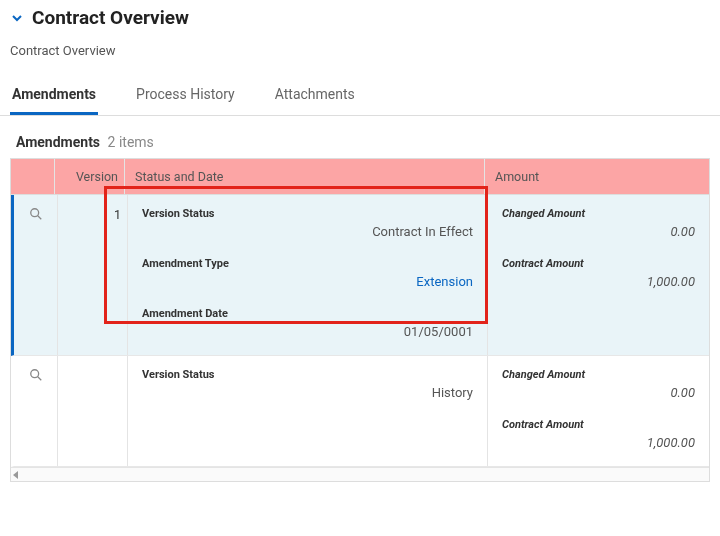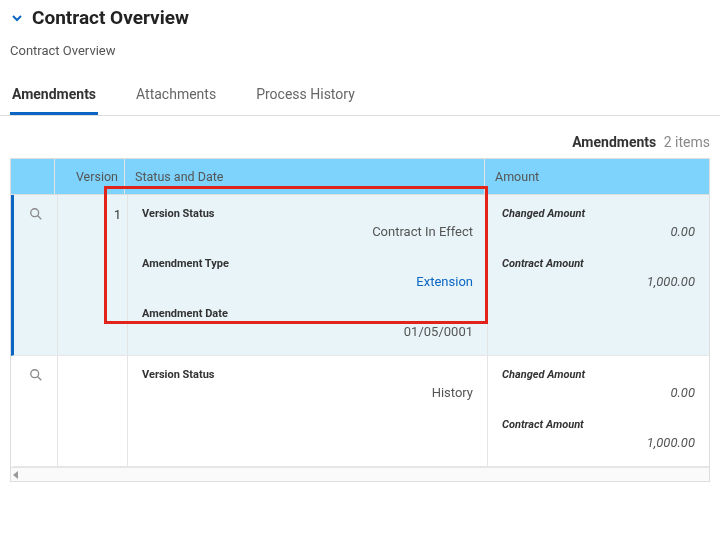--- a/index.html
+++ b/index.html
@@ -46,34 +46,33 @@
     border-bottom: 3px solid transparent;
   }
   .tab.active {
     color: #333;
     font-weight: 700;
     border-bottom: 3px solid #0a66c2;
   }
   .list-header {
     padding: 18px 10px 8px 16px;
     font-size: 14px;
-    text-align: right;
   }
   .list-header .lbl { font-weight:700; color:#333; }
   .list-header .count { color:#888; font-weight:400; margin-left:4px; }
   .table {
     border: 1px solid #ddd;
     margin: 0 10px;
   }
   .row {
     display: flex;
     width: 100%;
   }
   .head-row {
-    background: #7dd3fc;
+    background: #fca5a5;
     border-bottom: 1px solid #ddd;
   }
   .col-icon { width: 44px; border-right:1px solid #e4e4e4; }
   .col-version { width: 70px; border-right:1px solid #e4e4e4; }
   .col-status { width: 360px; border-right:1px solid #e4e4e4; }
   .col-amount { flex: 1; }
   .cell {
     padding: 8px 10px;
     font-size: 12.5px;
   }
@@ -151,22 +150,22 @@
         <path d="M2 4 L6 8 L10 4" stroke="#0a66c2" stroke-width="2" fill="none"></path>
       </svg>
   </span>
   <span class="section-title">Contract Overview</span>
 </div>
 
 <div class="subtext">Contract Overview</div>
 
 <div class="tabs">
   <div class="tab active">Amendments</div>
+  <div class="tab">Process History</div>
   <div class="tab">Attachments</div>
-  <div class="tab">Process History</div>
 </div>
 
 <div class="list-header">
   <span class="lbl">Amendments</span>
   <span class="count">2 items</span>
 </div>
 
 <div class="table-wrap">
   <div class="table">
 

